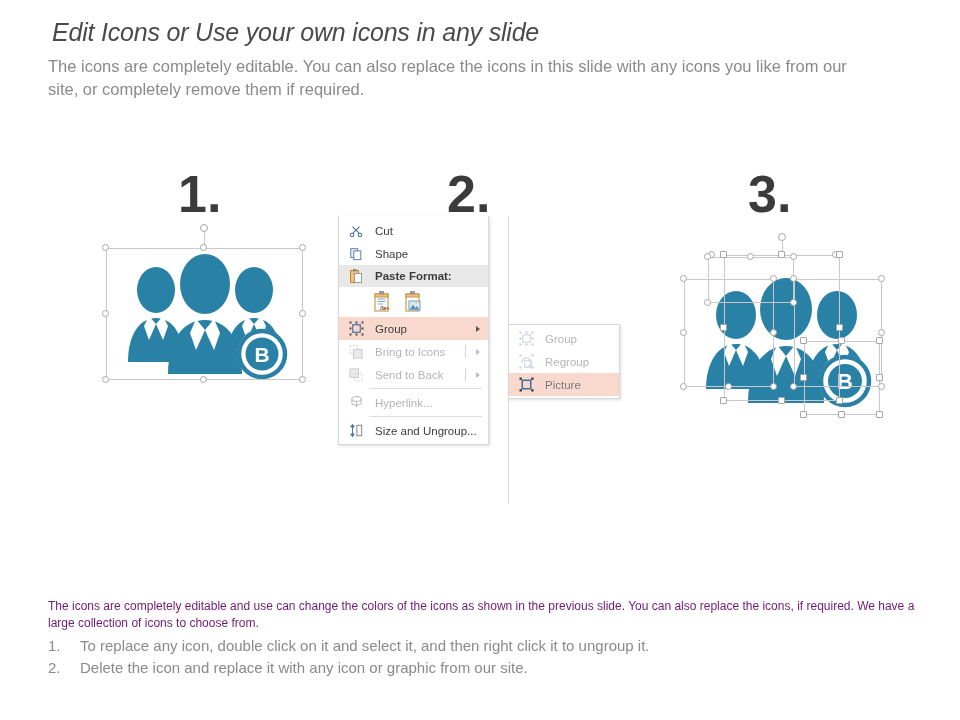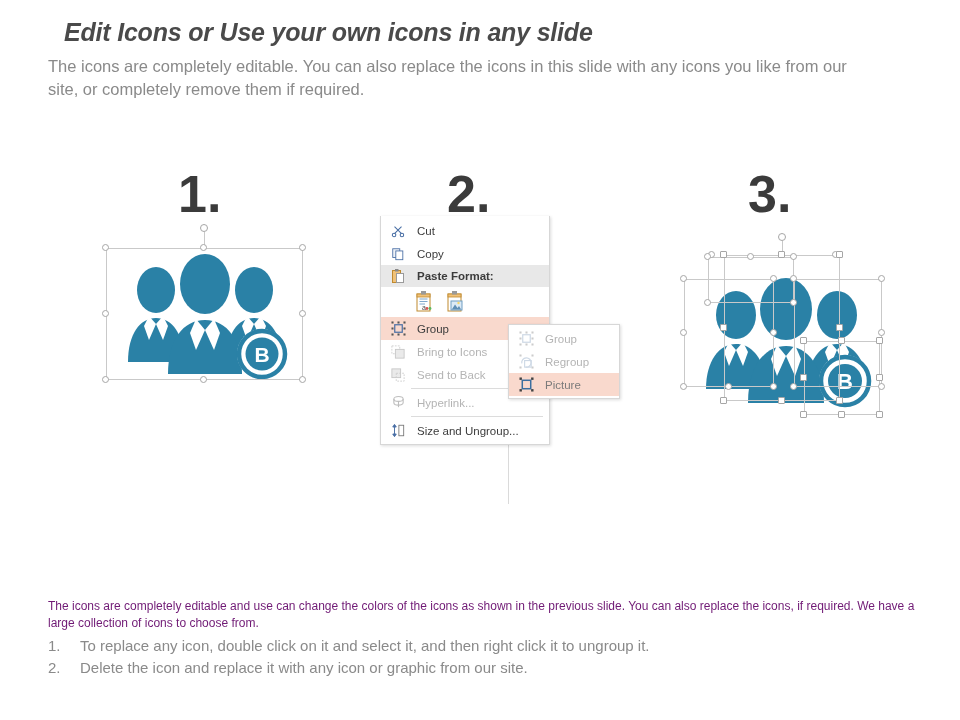--- a/index.html
+++ b/index.html
@@ -11,24 +11,24 @@
     color: #7b7b7b;
     overflow: hidden;
     position: relative;
   }
 
   
   #header { position: absolute; left: 48px; top: 18px; width: 880px; }
   #slide-title {
     font-size: 25px;
     font-style: italic;
-    font-weight: bold;
+    font-weight: normal;
     color: #4a4a4a;
     letter-spacing: -0.2px;
-    margin: 0 0 8px 16px;
+    margin: 0 0 8px 4px;
     white-space: nowrap;
   }
   #slide-subtitle {
     font-size: 16.5px;
     line-height: 1.42;
     color: #8a8a8a;
     margin: 0;
     max-width: 830px;
   }
 
@@ -77,30 +77,29 @@
   .rot-stem {
     position: absolute;
     width: 1px; height: 14px;
     background: #c9c9c9;
   }
 
   
   #context-menu {
     position: absolute;
     left: 338px; top: 216px;
-    width: 170px;
+    width: 151px;
     background: #ffffff;
     border: 1px solid #d7d7d7;
     border-top: none;
     box-shadow: 1px 1px 3px rgba(0,0,0,0.14);
     font-size: 11.5px;
     color: #3c3c3c;
     padding: 3px 0 2px 0;
     z-index: 10;
-    margin-left: 42px;
   }
   .menu-item {
     position: relative;
     height: 23px;
     display: flex;
     align-items: center;
     padding-left: 4px;
     white-space: nowrap;
   }
   .menu-item .mi-icon {
@@ -327,21 +326,21 @@
     <span class="mi-label">Cut</span>
   </div>
 
   <div class="menu-item">
     <span class="mi-icon">
       <svg width="14" height="14" viewBox="0 0 16 16">
         <rect x="2" y="2" width="8" height="10" fill="#eef2f7" stroke="#4a6fa5" stroke-width="1"></rect>
         <rect x="5.5" y="4.5" width="8" height="10" fill="#ffffff" stroke="#4a6fa5" stroke-width="1"></rect>
       </svg>
     </span>
-    <span class="mi-label">Copy</span>
+    <span class="mi-label">Shape</span>
   </div>
 
   <div class="menu-item header-row gray-band">
     <span class="mi-icon">
       <svg width="14" height="16" viewBox="0 0 14 16">
         <rect x="1.5" y="2.5" width="8" height="12" fill="#f0c27a" stroke="#c08a2e" stroke-width="1"></rect>
         <rect x="4" y="1" width="3.5" height="2.5" fill="#8a8a8a"></rect>
         <rect x="5.5" y="5.5" width="7" height="9" fill="#ffffff" stroke="#9a9a9a" stroke-width="1"></rect>
       </svg>
     </span>

